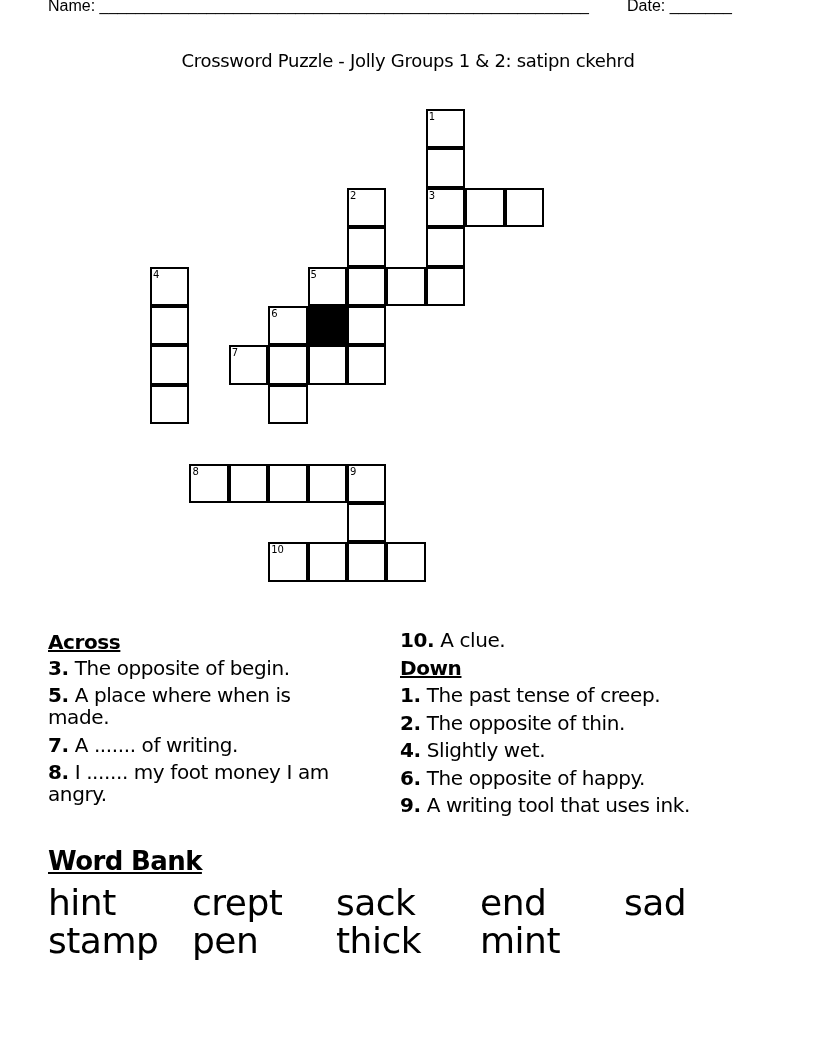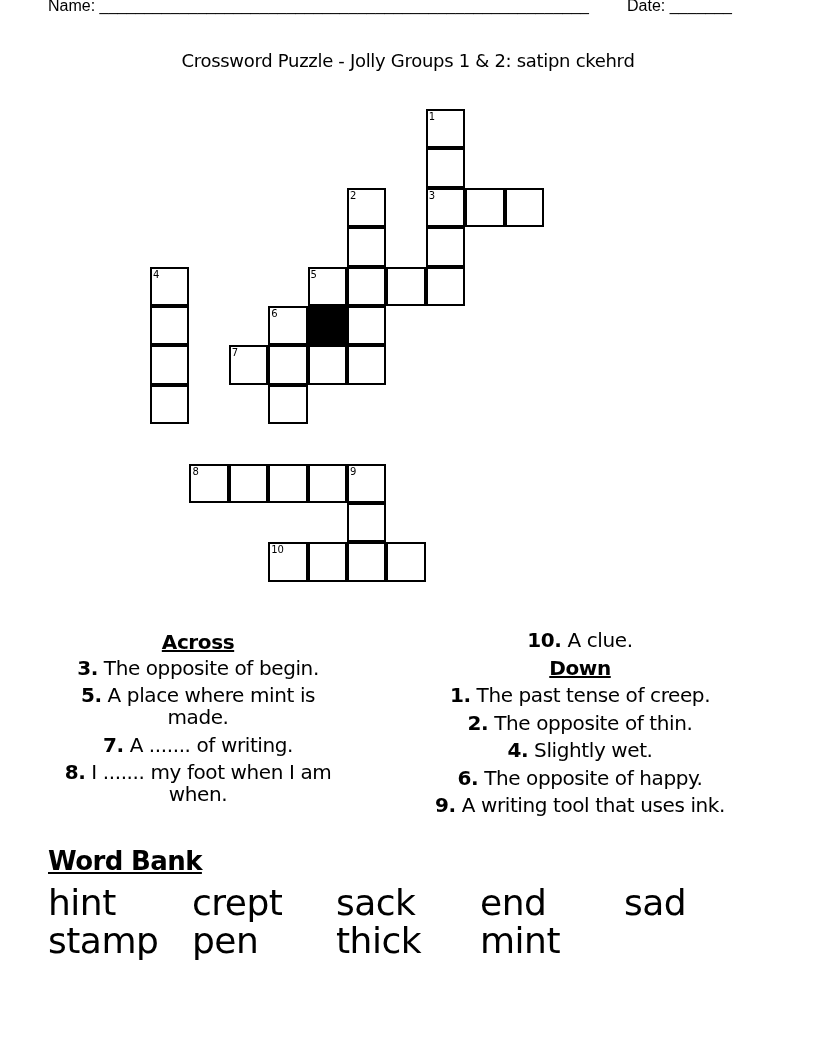--- a/index.html
+++ b/index.html
@@ -4,21 +4,21 @@
 <style>
   html, body { margin: 0; padding: 0; background: #ffffff; }
   body { width: 816px; height: 1056px; position: relative; overflow: hidden; font-family: "Liberation Sans", sans-serif; color: #000; }
   .header-line { position: absolute; top: -3px; left: 48px; font-size: 16px; white-space: pre; }
   .date-line { position: absolute; top: -3px; left: 627px; font-size: 16px; white-space: pre; }
   .title { position: absolute; top: 50px; left: 0; width: 816px; text-align: center; font-size: 18px; font-family: "DejaVu Sans", sans-serif; letter-spacing: -0.3px; }
   .grid { position: absolute; left: 0; top: 0; }
   .cell { position: absolute; width: 39.4px; height: 39.4px; box-sizing: border-box; border: 2px solid #000; background: #fff; margin-left: -1px; margin-top: -1px; }
   .cell.black { background: #000; }
   .cell .num { position: absolute; top: 0px; left: 1px; font-size: 10px; font-family: "DejaVu Sans", sans-serif; line-height: 11px; }
-  .clues { position: absolute; font-size: 20px; font-family: "DejaVu Sans", sans-serif; line-height: 27.5px; letter-spacing: -0.4px; text-align: center; }
+  .clues { position: absolute; font-size: 20px; font-family: "DejaVu Sans", sans-serif; line-height: 27.5px; letter-spacing: -0.4px; }
   .clues .heading { font-weight: bold; text-decoration: underline; }
   .clues .clue { line-height: 22px; margin-bottom: 5.5px; }
   .clues .clue b { font-weight: bold; }
   .col-left { left: 48px; top: 629px; width: 300px; }
   .col-right { left: 400px; top: 629px; width: 360px; }
   .wb-title { position: absolute; left: 48px; top: 846px; font-size: 26px; font-weight: bold; text-decoration: underline; font-family: "DejaVu Sans", sans-serif; letter-spacing: -0.6px; }
   .wb-grid { position: absolute; left: 48px; top: 882px; display: grid; grid-template-columns: 144px 144px 144px 144px 144px; grid-auto-rows: 38px; font-size: 36px; font-family: "DejaVu Sans", sans-serif; letter-spacing: -0.5px; }
 </style>
 </head>
 <body>
@@ -81,23 +81,23 @@
       <span class="num">10</span>
     </div>
     <div class="cell" style="left: 308.6px; top: 543.4px;"></div>
     <div class="cell" style="left: 348px; top: 543.4px;"></div>
     <div class="cell" style="left: 387.4px; top: 543.4px;"></div>
   </div>
 
 <div class="clues col-left">
   <div class="heading">Across</div>
   <div class="clue"><b>3.</b><span> The opposite of begin.</span></div>
-  <div class="clue"><b>5.</b><span> A place where mint is made.</span></div>
+  <div class="clue"><b>5.</b><span> A place where when is made.</span></div>
   <div class="clue"><b>7.</b><span> A ....... of writing.</span></div>
-  <div class="clue"><b>8.</b><span> I ....... my foot when I am when.</span></div>
+  <div class="clue"><b>8.</b><span> I ....... my foot money I am angry.</span></div>
 </div>
 
 <div class="clues col-right">
   <div class="clue"><b>10.</b><span> A clue.</span></div>
   <div class="heading" style="line-height:22px;margin-bottom:5.5px;">Down</div>
   <div class="clue"><b>1.</b><span> The past tense of creep.</span></div>
   <div class="clue"><b>2.</b><span> The opposite of thin.</span></div>
   <div class="clue"><b>4.</b><span> Slightly wet.</span></div>
   <div class="clue"><b>6.</b><span> The opposite of happy.</span></div>
   <div class="clue"><b>9.</b><span> A writing tool that uses ink.</span></div>

